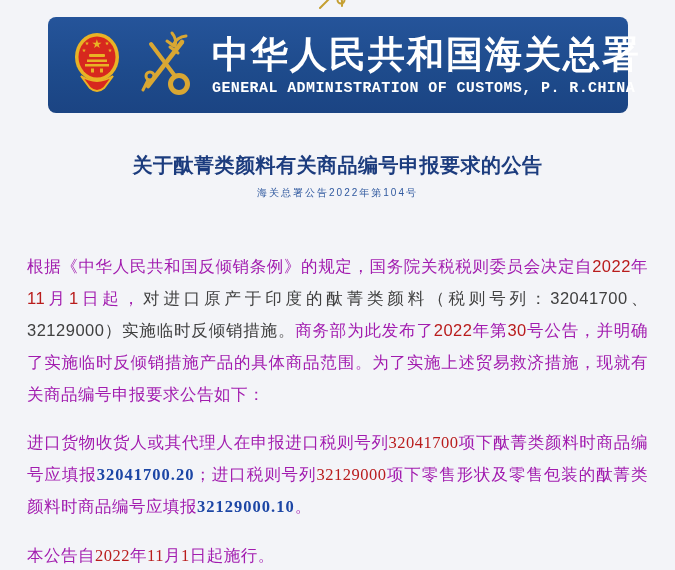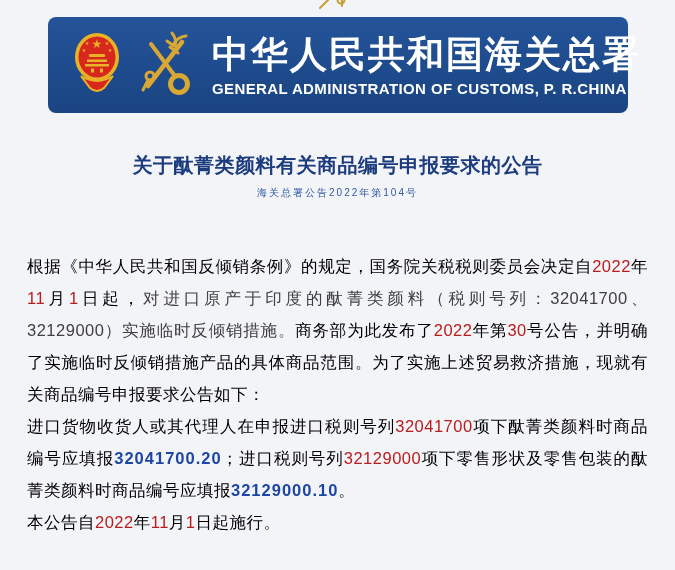--- a/index.html
+++ b/index.html
@@ -53,21 +53,21 @@
   .banner-title-cn {
     color: #ffffff;
     font-size: 37px;
     font-weight: 700;
     letter-spacing: 2px;
     line-height: 42px;
     white-space: nowrap;
   }
   .banner-title-en {
     color: #ffffff;
-    font-family: Liberation Sans, sans-serif;
+    font-family: Liberation Mono, monospace;
     font-size: 15px;
     font-weight: 700;
     letter-spacing: 0.4px;
     margin-top: 4px;
     white-space: nowrap;
   }
 
   
   .ann-title {
     position: absolute;
@@ -100,22 +100,24 @@
     font-size: 16.5px;
     line-height: 32px;
     letter-spacing: 0.5px;
     text-align: justify;
     color: #46484f;
   }
   .content p {
     margin: 0;
   }
   .content p + p {
+    margin-top: 17px;
+    font-family: Liberation Serif, serif;
   }
-  .run-normal    { color: #000000; }
+  .run-normal    { color: #a21caf; }
   .run-highlight { color: #404040; }
   .run-num       { color: #b91c1c; }
   .run-code      { color: #1c46a5; font-weight: 700; letter-spacing: 1px; }
 </style>
 </head>
 <body>
 
 <div class="top-ornament">
   <svg width="40" height="20" viewBox="0 0 40 20">
     <g stroke="#c59f31" stroke-width="2" fill="none" stroke-linecap="round">

